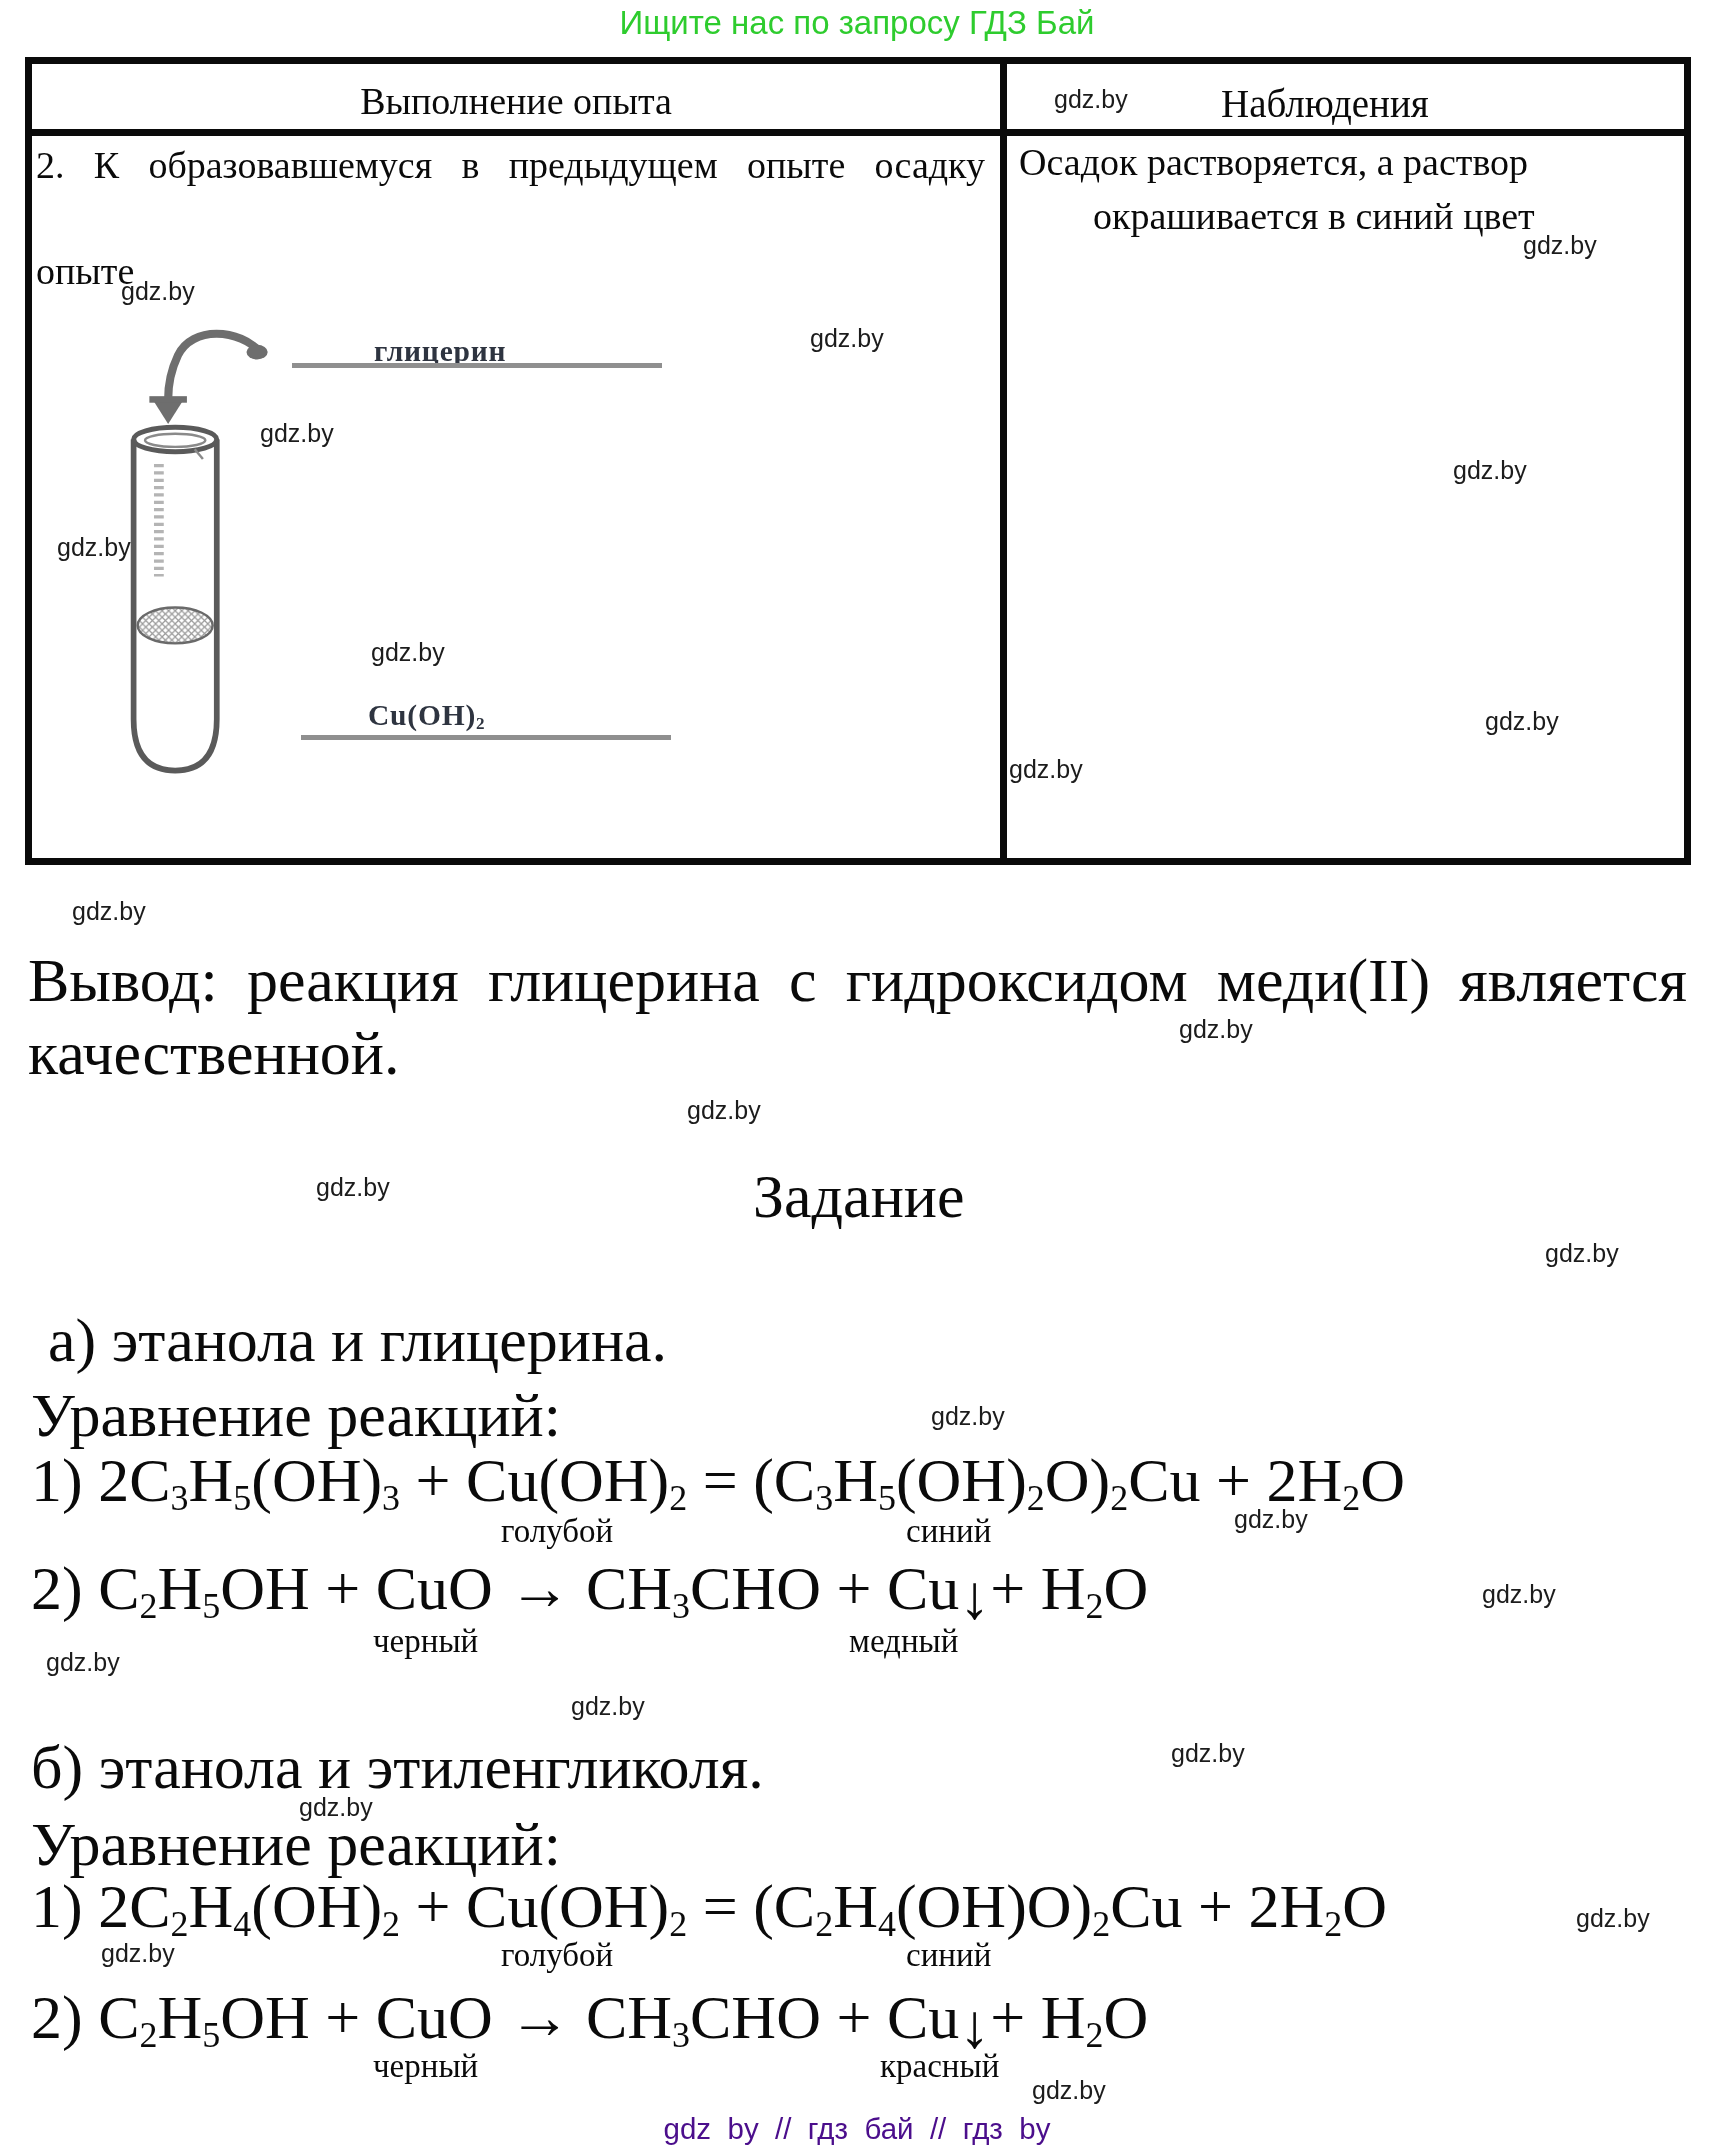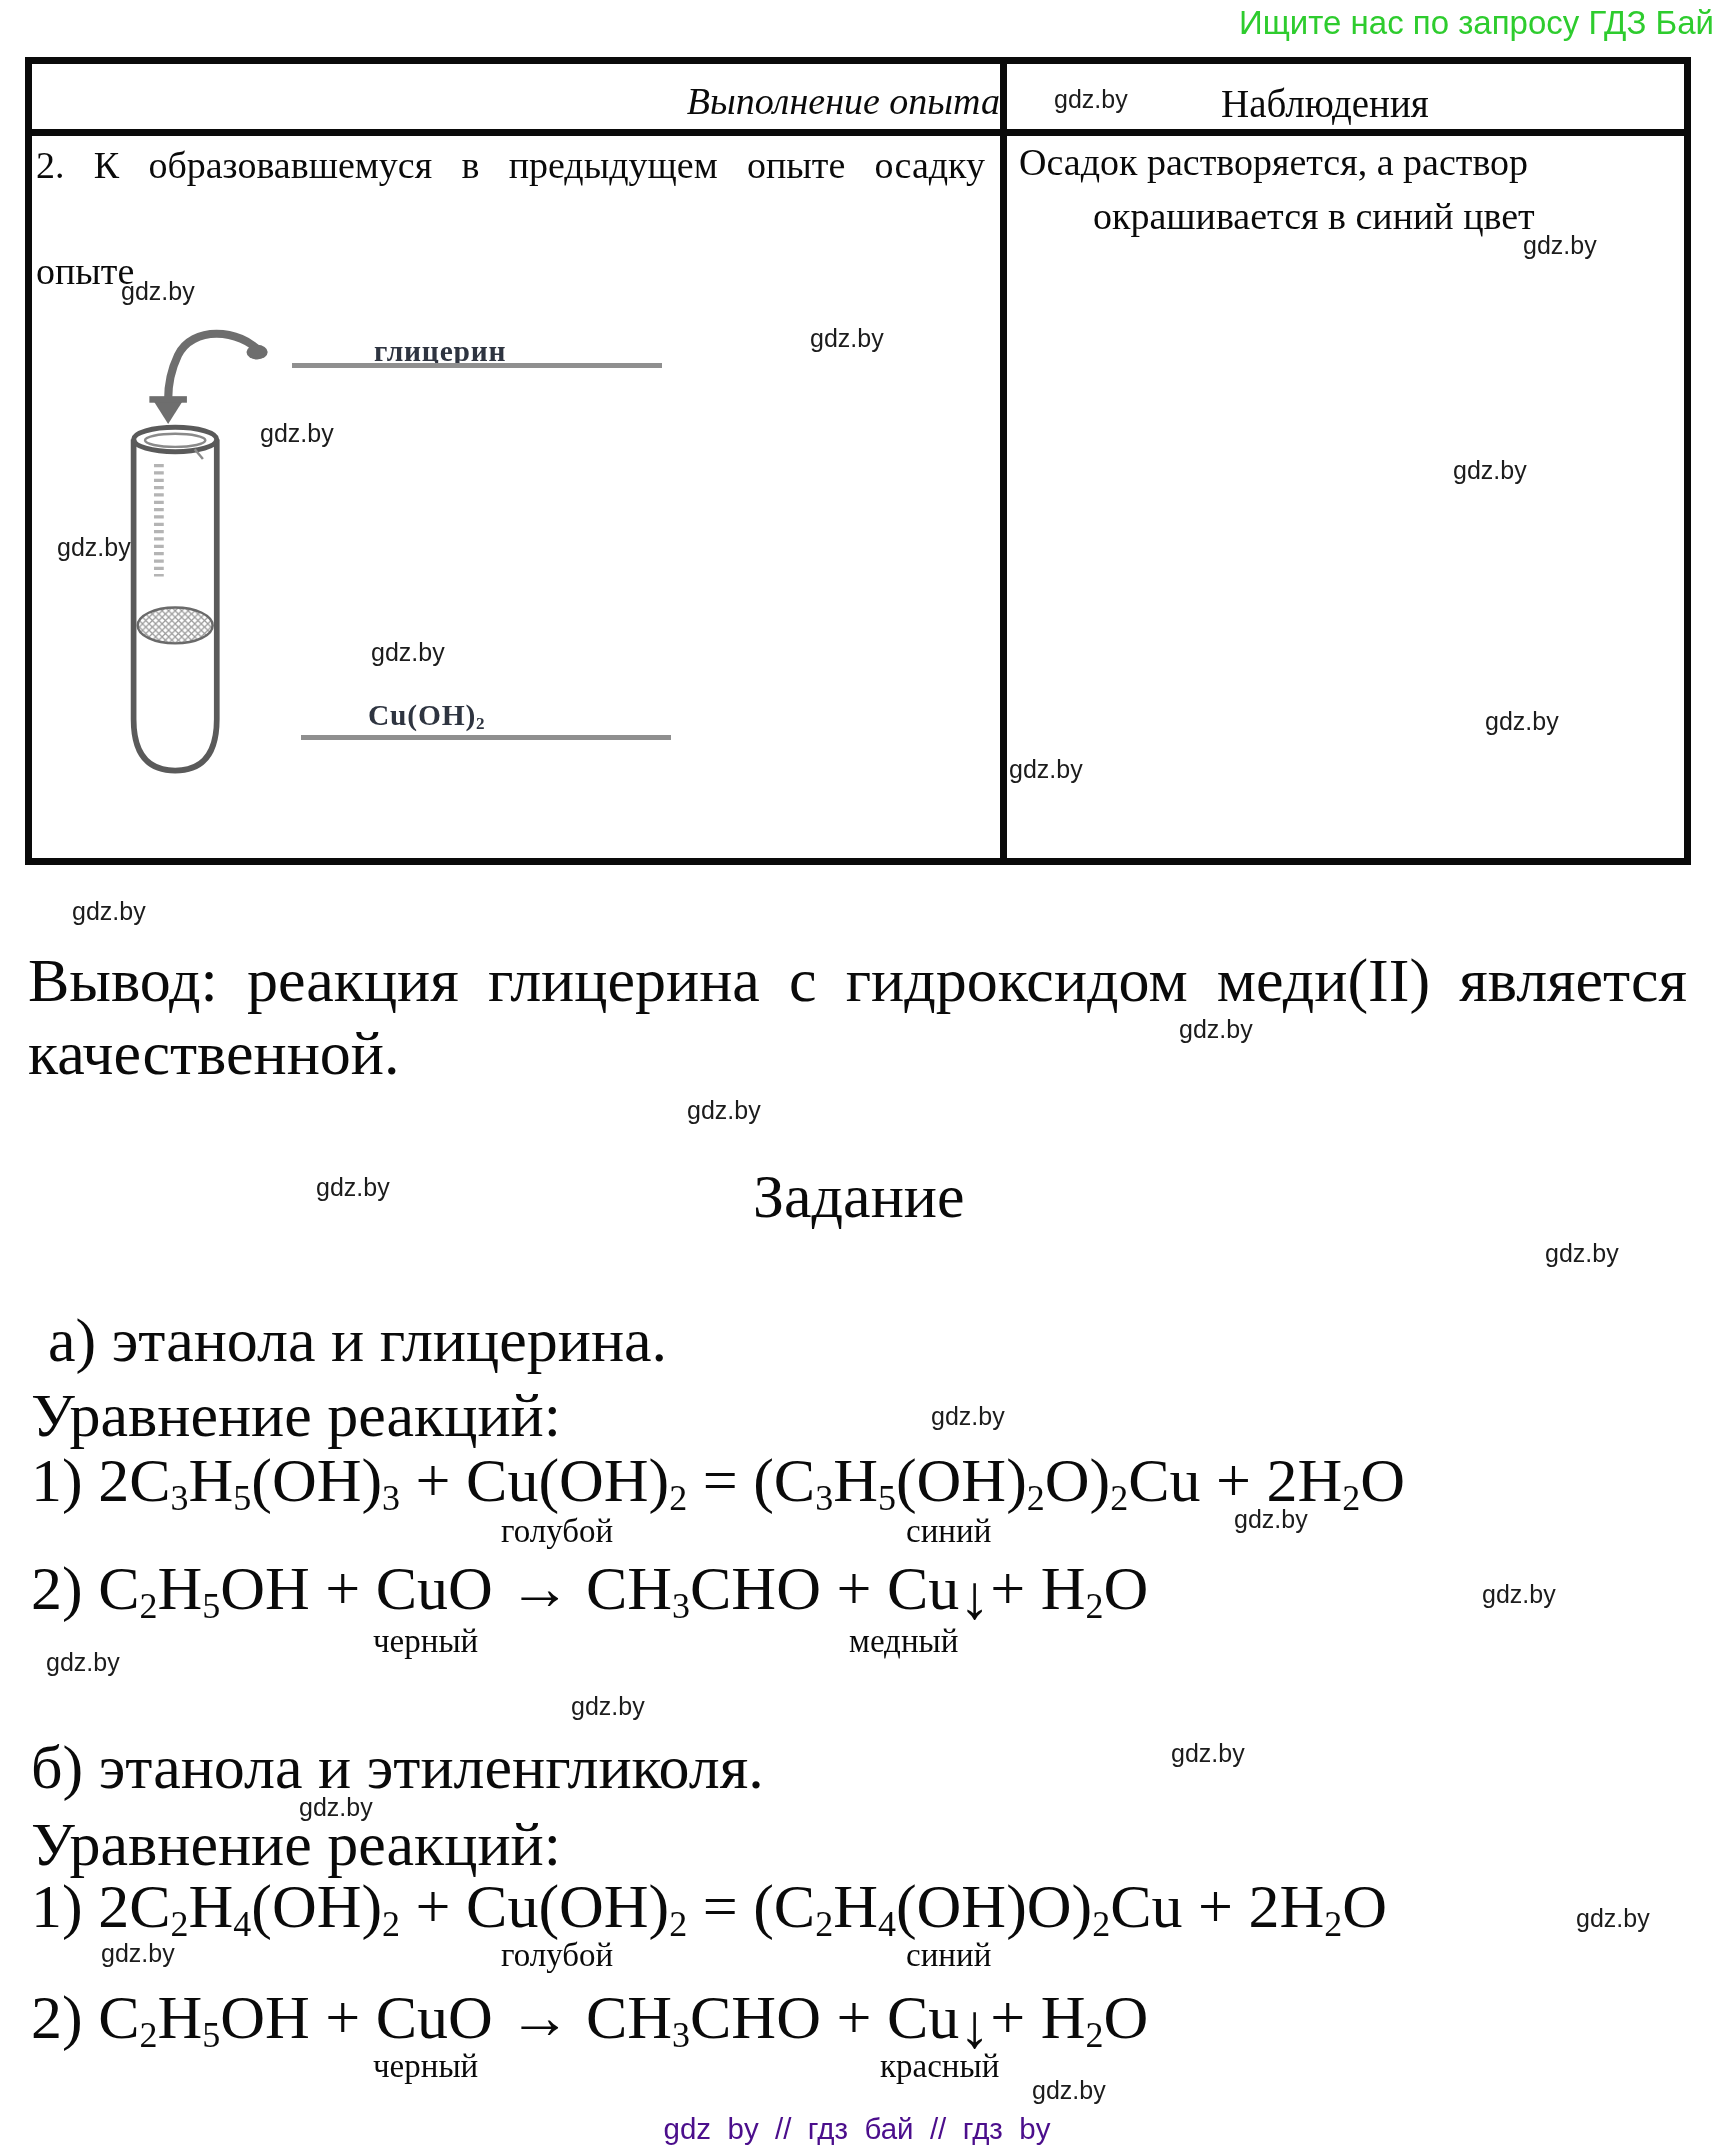--- a/index.html
+++ b/index.html
@@ -3,21 +3,21 @@
 <meta charset="utf-8">
 <style>
   html,body{margin:0;padding:0;background:#e8e8e8;}
   #page{
     position:relative;width:1714px;height:2151px;background:#ffffff;
     overflow:hidden;font-family:"Liberation Serif",serif;color:#0a0a0a;
   }
   .abs{position:absolute;white-space:nowrap;line-height:1.12;}
   .just{position:absolute;white-space:normal;text-align:justify;text-align-last:justify;line-height:1.12;}
   .sans{font-family:"Liberation Sans",sans-serif;}
-  .promo-top{font-size:33px;font-weight:500;color:#2ecc2e;width:100%;text-align:right;}
+  .promo-top{font-size:33px;font-weight:500;color:#2ecc2e;width:100%;text-align:center;}
   .promo-bottom{font-size:29.5px;font-weight:500;color:#4b0e8c;width:100%;text-align:center;word-spacing:8.2px;}
   .wm{position:absolute;font:25px "Liberation Sans",sans-serif;color:#1c1c1c;white-space:nowrap;}
   .tbl{position:absolute;left:24.5px;top:57px;width:1666px;height:808px;border:7.4px solid #0a0a0a;box-sizing:border-box;}
   .tbl .vdiv{position:absolute;left:968px;top:0;width:7.4px;height:100%;background:#0a0a0a;}
   .tbl .hdiv{position:absolute;left:0;top:65px;width:100%;height:7.4px;background:#0a0a0a;}
   .t46{font-size:38px;}
   .big{font-size:62px;}
   .clabel{font-size:33px;}
   .dlabel{font-weight:bold;font-size:29.5px;color:#2e3440;letter-spacing:0.8px;}
   .gline{position:absolute;height:4.9px;background:#8f8f8f;}
@@ -30,21 +30,21 @@
 
 <div id="page">
 
   <div class="abs promo-top sans" style="left:0;top:4.9px;">Ищите нас по запросу ГДЗ Бай</div>
 
   <div class="tbl">
     <div class="vdiv"></div>
     <div class="hdiv"></div>
   </div>
 
-  <div class="abs t46" style="left:32px;top:80px;width:968px;text-align:right;font-style:italic;">Выполнение опыта</div>
+  <div class="abs t46" style="left:32px;top:80px;width:968px;text-align:center;">Выполнение опыта</div>
   <div class="abs t46" style="left:1221px;top:82px;font-size:39px;">Наблюдения</div>
 
   <div class="just t46" style="left:36px;top:144px;width:949px;">2. К образовавшемуся в предыдущем опыте осадку</div>
   <div class="abs t46" style="left:36px;top:250px;">опыте</div>
 
   <svg class="abs" style="left:141px;top:326px;" width="131" height="102" viewBox="0 0 160 125">
     <path d="M 148 34 C 120 2, 62 0, 45 36 C 36 55, 33 72, 33 90" fill="none" stroke="#6e6e6e" stroke-width="10" stroke-linecap="round"></path>
     <ellipse cx="142" cy="32" rx="13" ry="9" fill="#6e6e6e"></ellipse>
     <polygon points="14,90 52,90 33,120" fill="#6e6e6e"></polygon>
     <rect x="10" y="86" width="46" height="8" fill="#6e6e6e"></rect>

